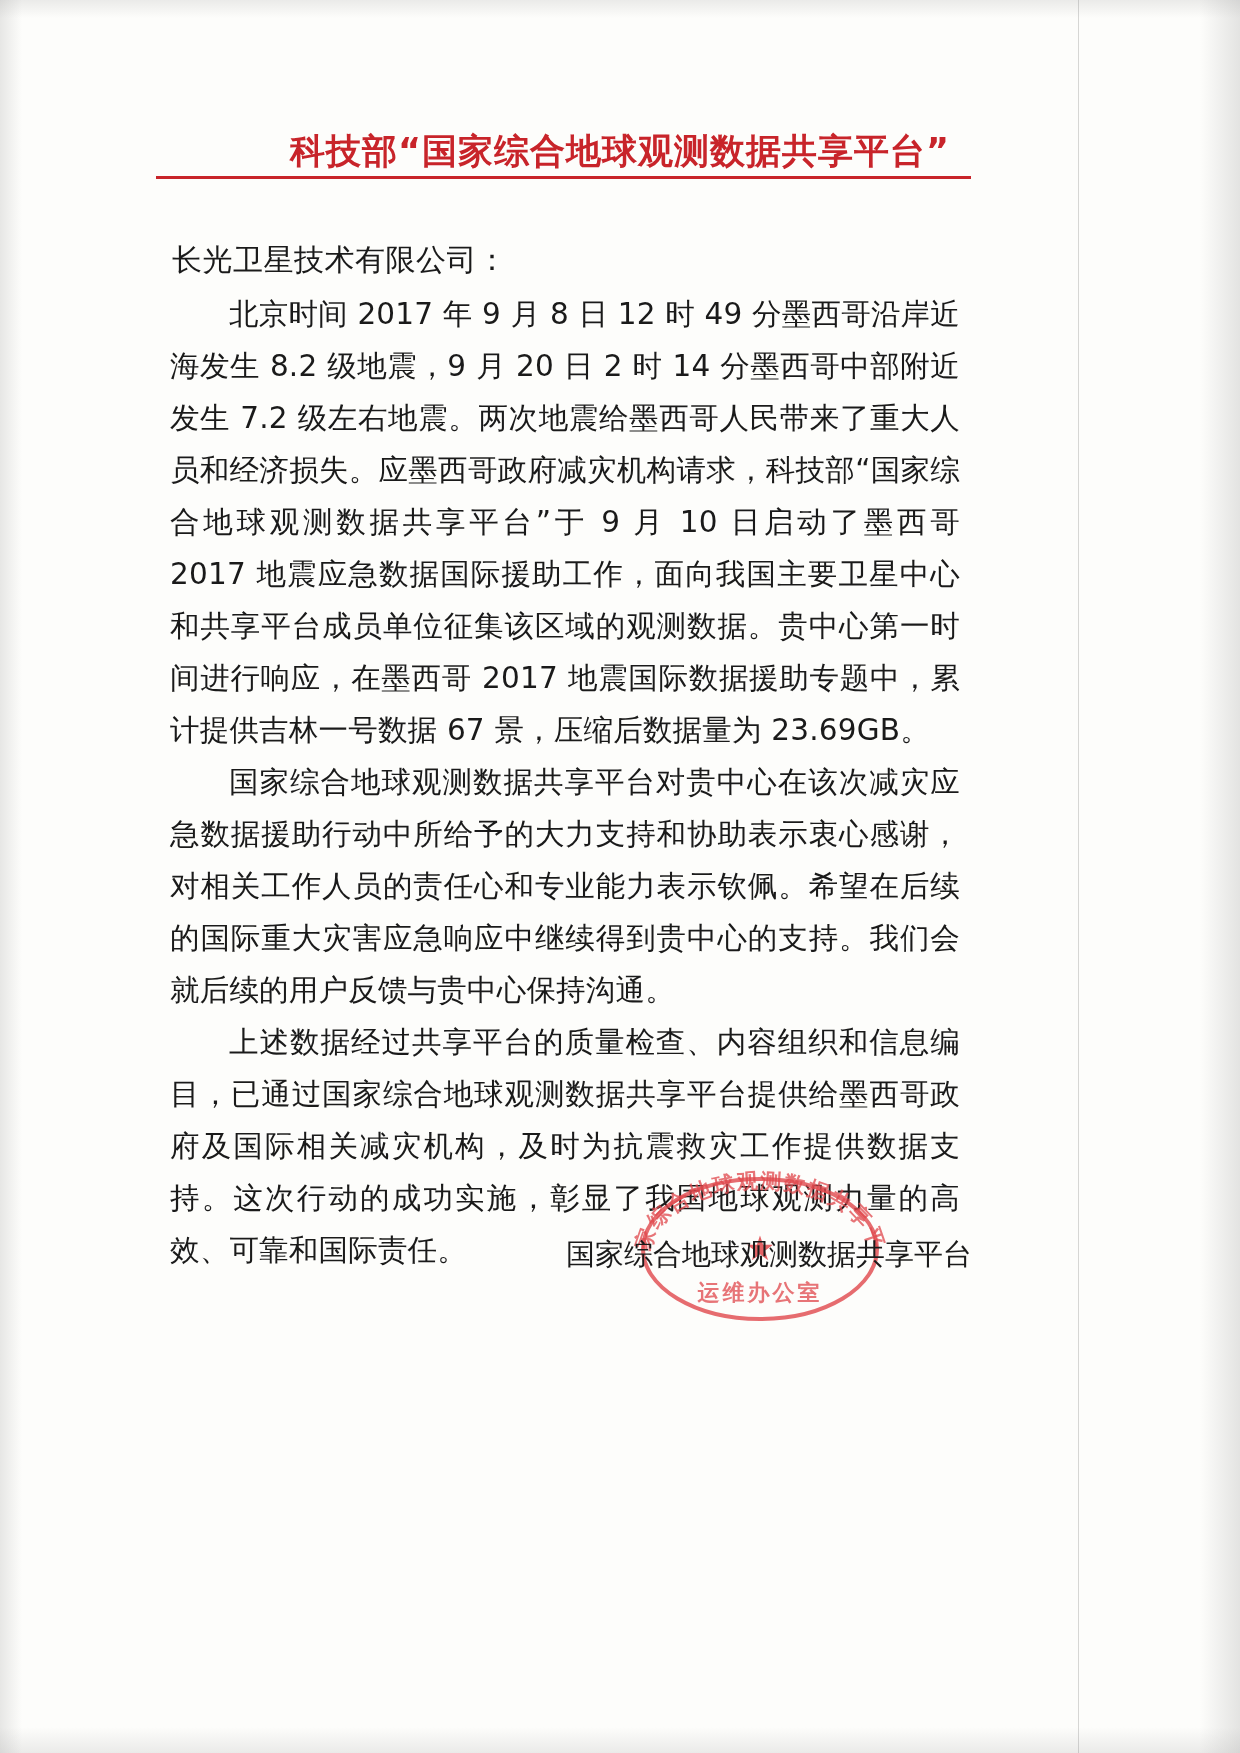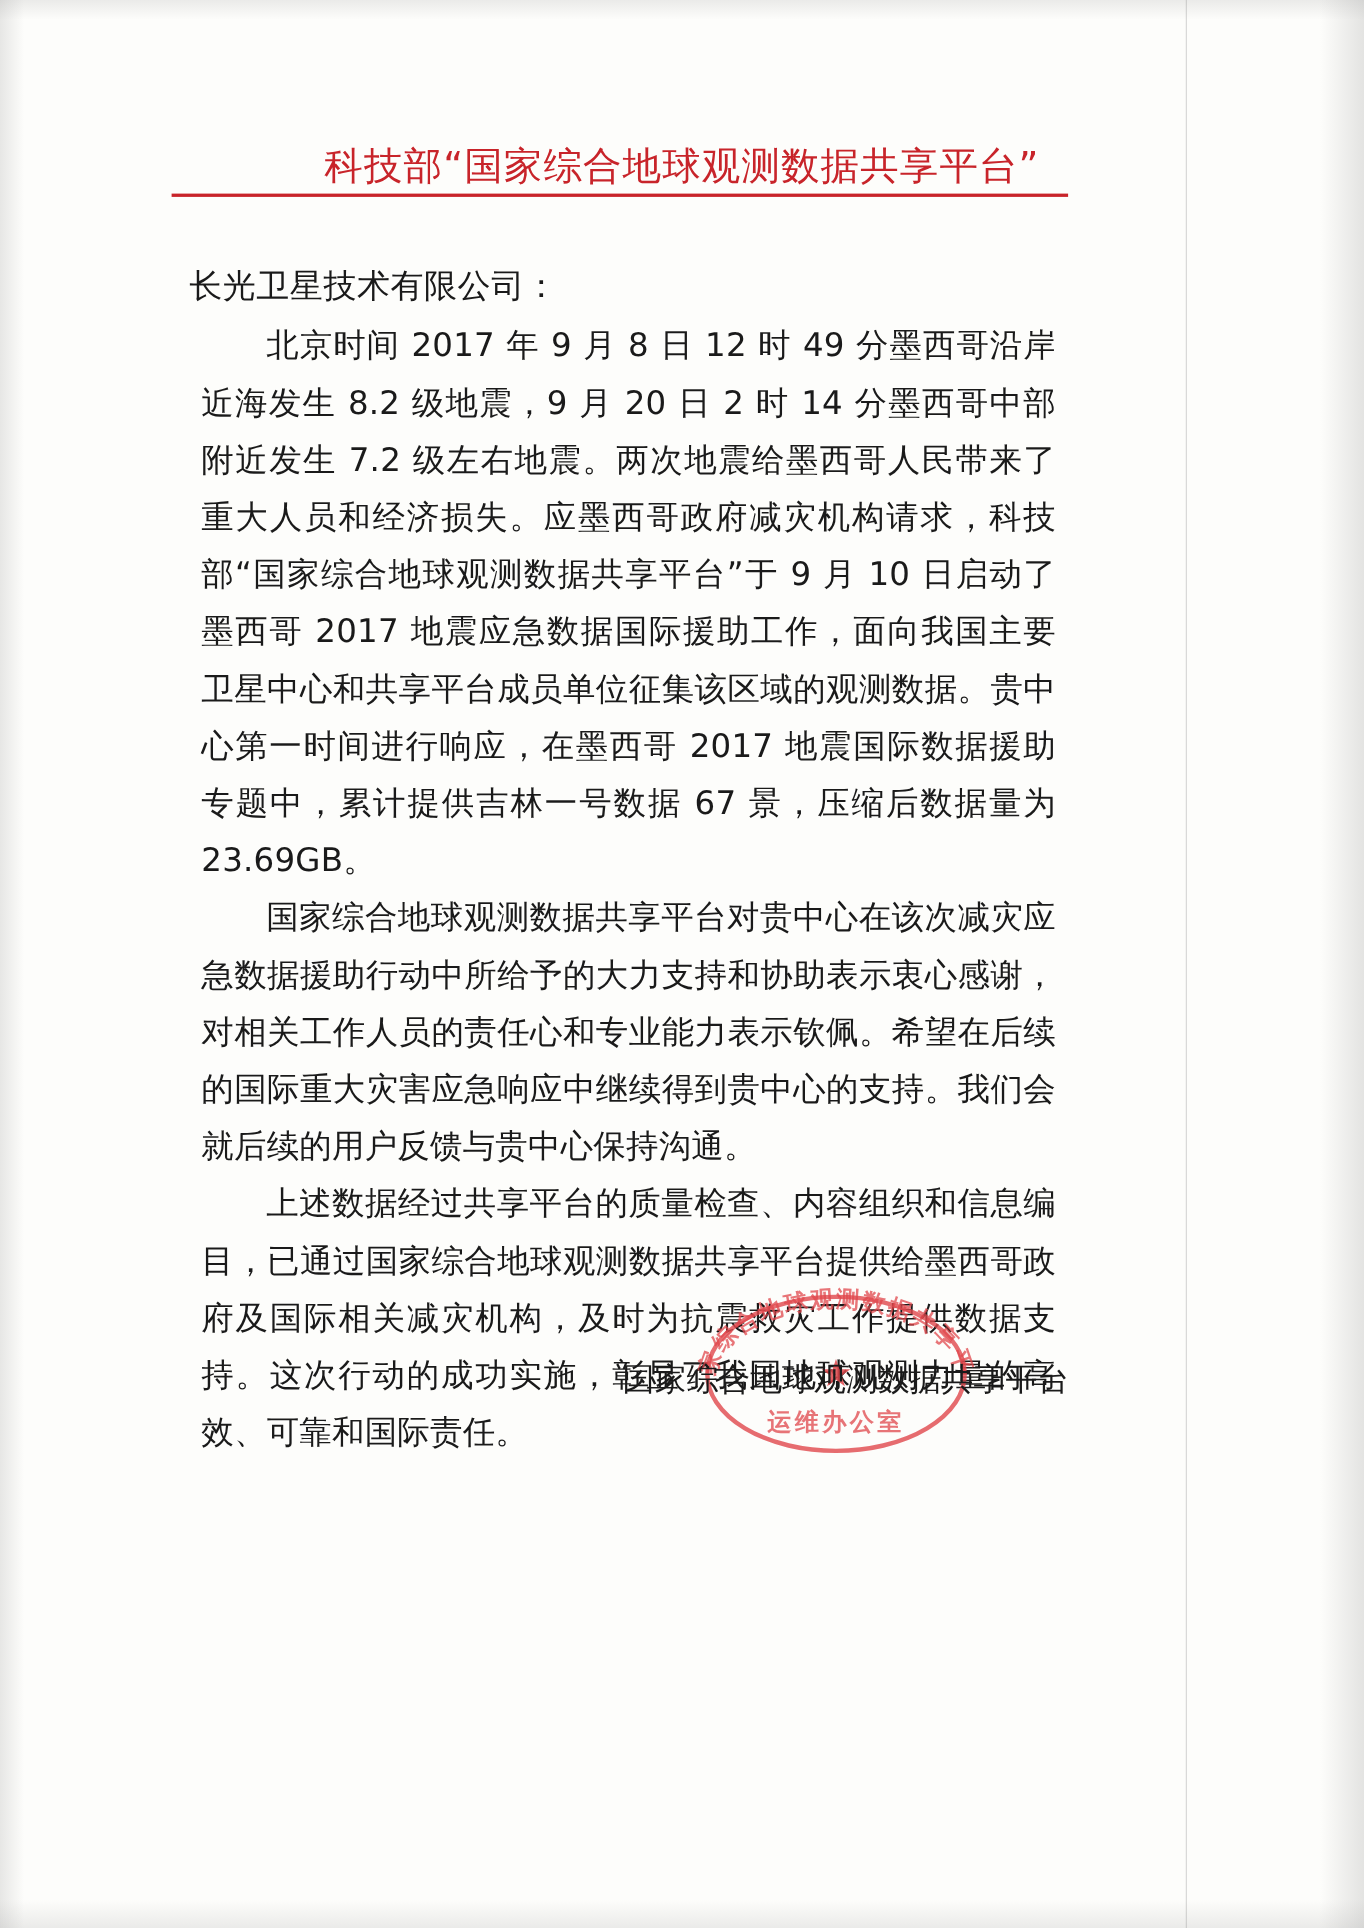--- a/index.html
+++ b/index.html
@@ -70,21 +70,21 @@
   }
 
   .doc-title {
     position: absolute;
     left: 155px;
     top: 128px;
     width: 930px;
     text-align: center;
     color: #c8242a;
     font-family: "DejaVu Sans", sans-serif;
-    font-weight: normal;
+    font-weight: bold;
     font-size: 35px;
     letter-spacing: 1px;
     white-space: nowrap;
   }
 
   .title-rule {
     position: absolute;
     left: 156px;
     top: 176px;
     width: 815px;
@@ -109,21 +109,21 @@
     width: 790px;
     font-size: 29.5px;
     line-height: 52px;
     color: #1a1a1a;
     text-align: justify;
     text-justify: inter-character;
     font-family: "DejaVu Sans", sans-serif;
     letter-spacing: 0.2px;
   }
   .body-text p {
-    margin: 0 0 0 13px;
+    margin: 0 0 0 0;
     text-indent: 2em;
   }
 
   .sign-block {
     position: absolute;
     left: 566px;
     top: 1228px;
     font-size: 29px;
     line-height: 52px;
     color: #1a1a1a;

